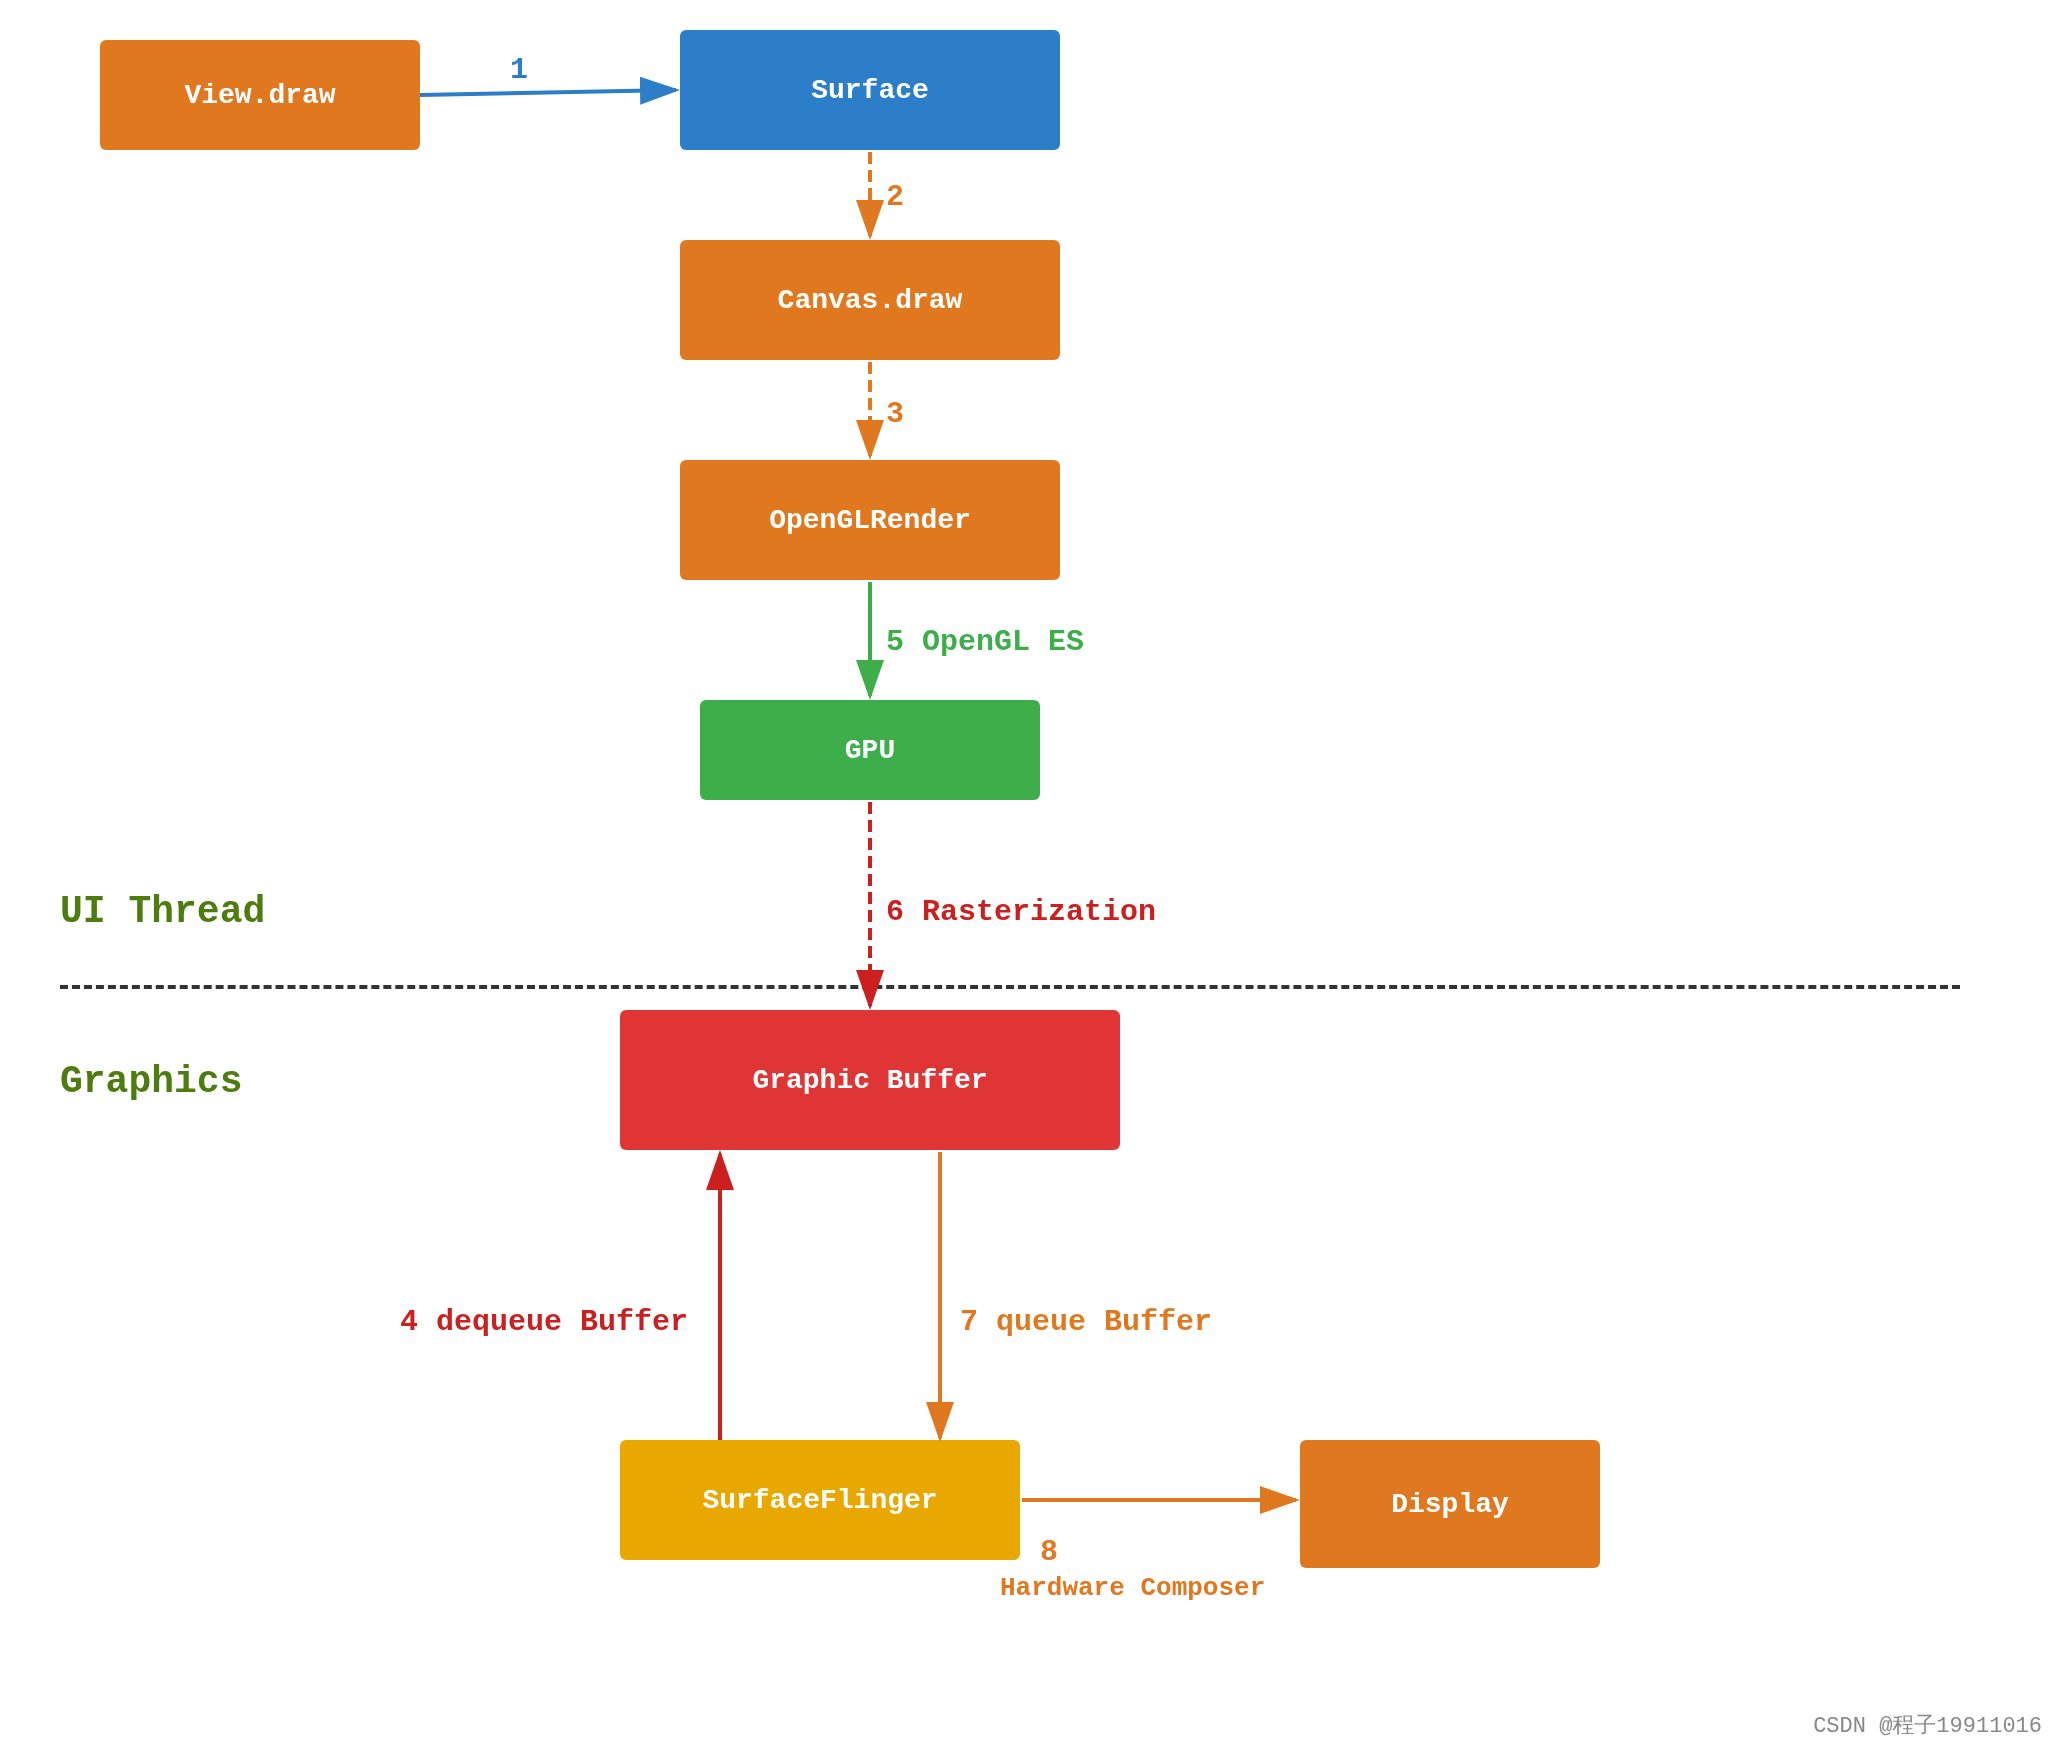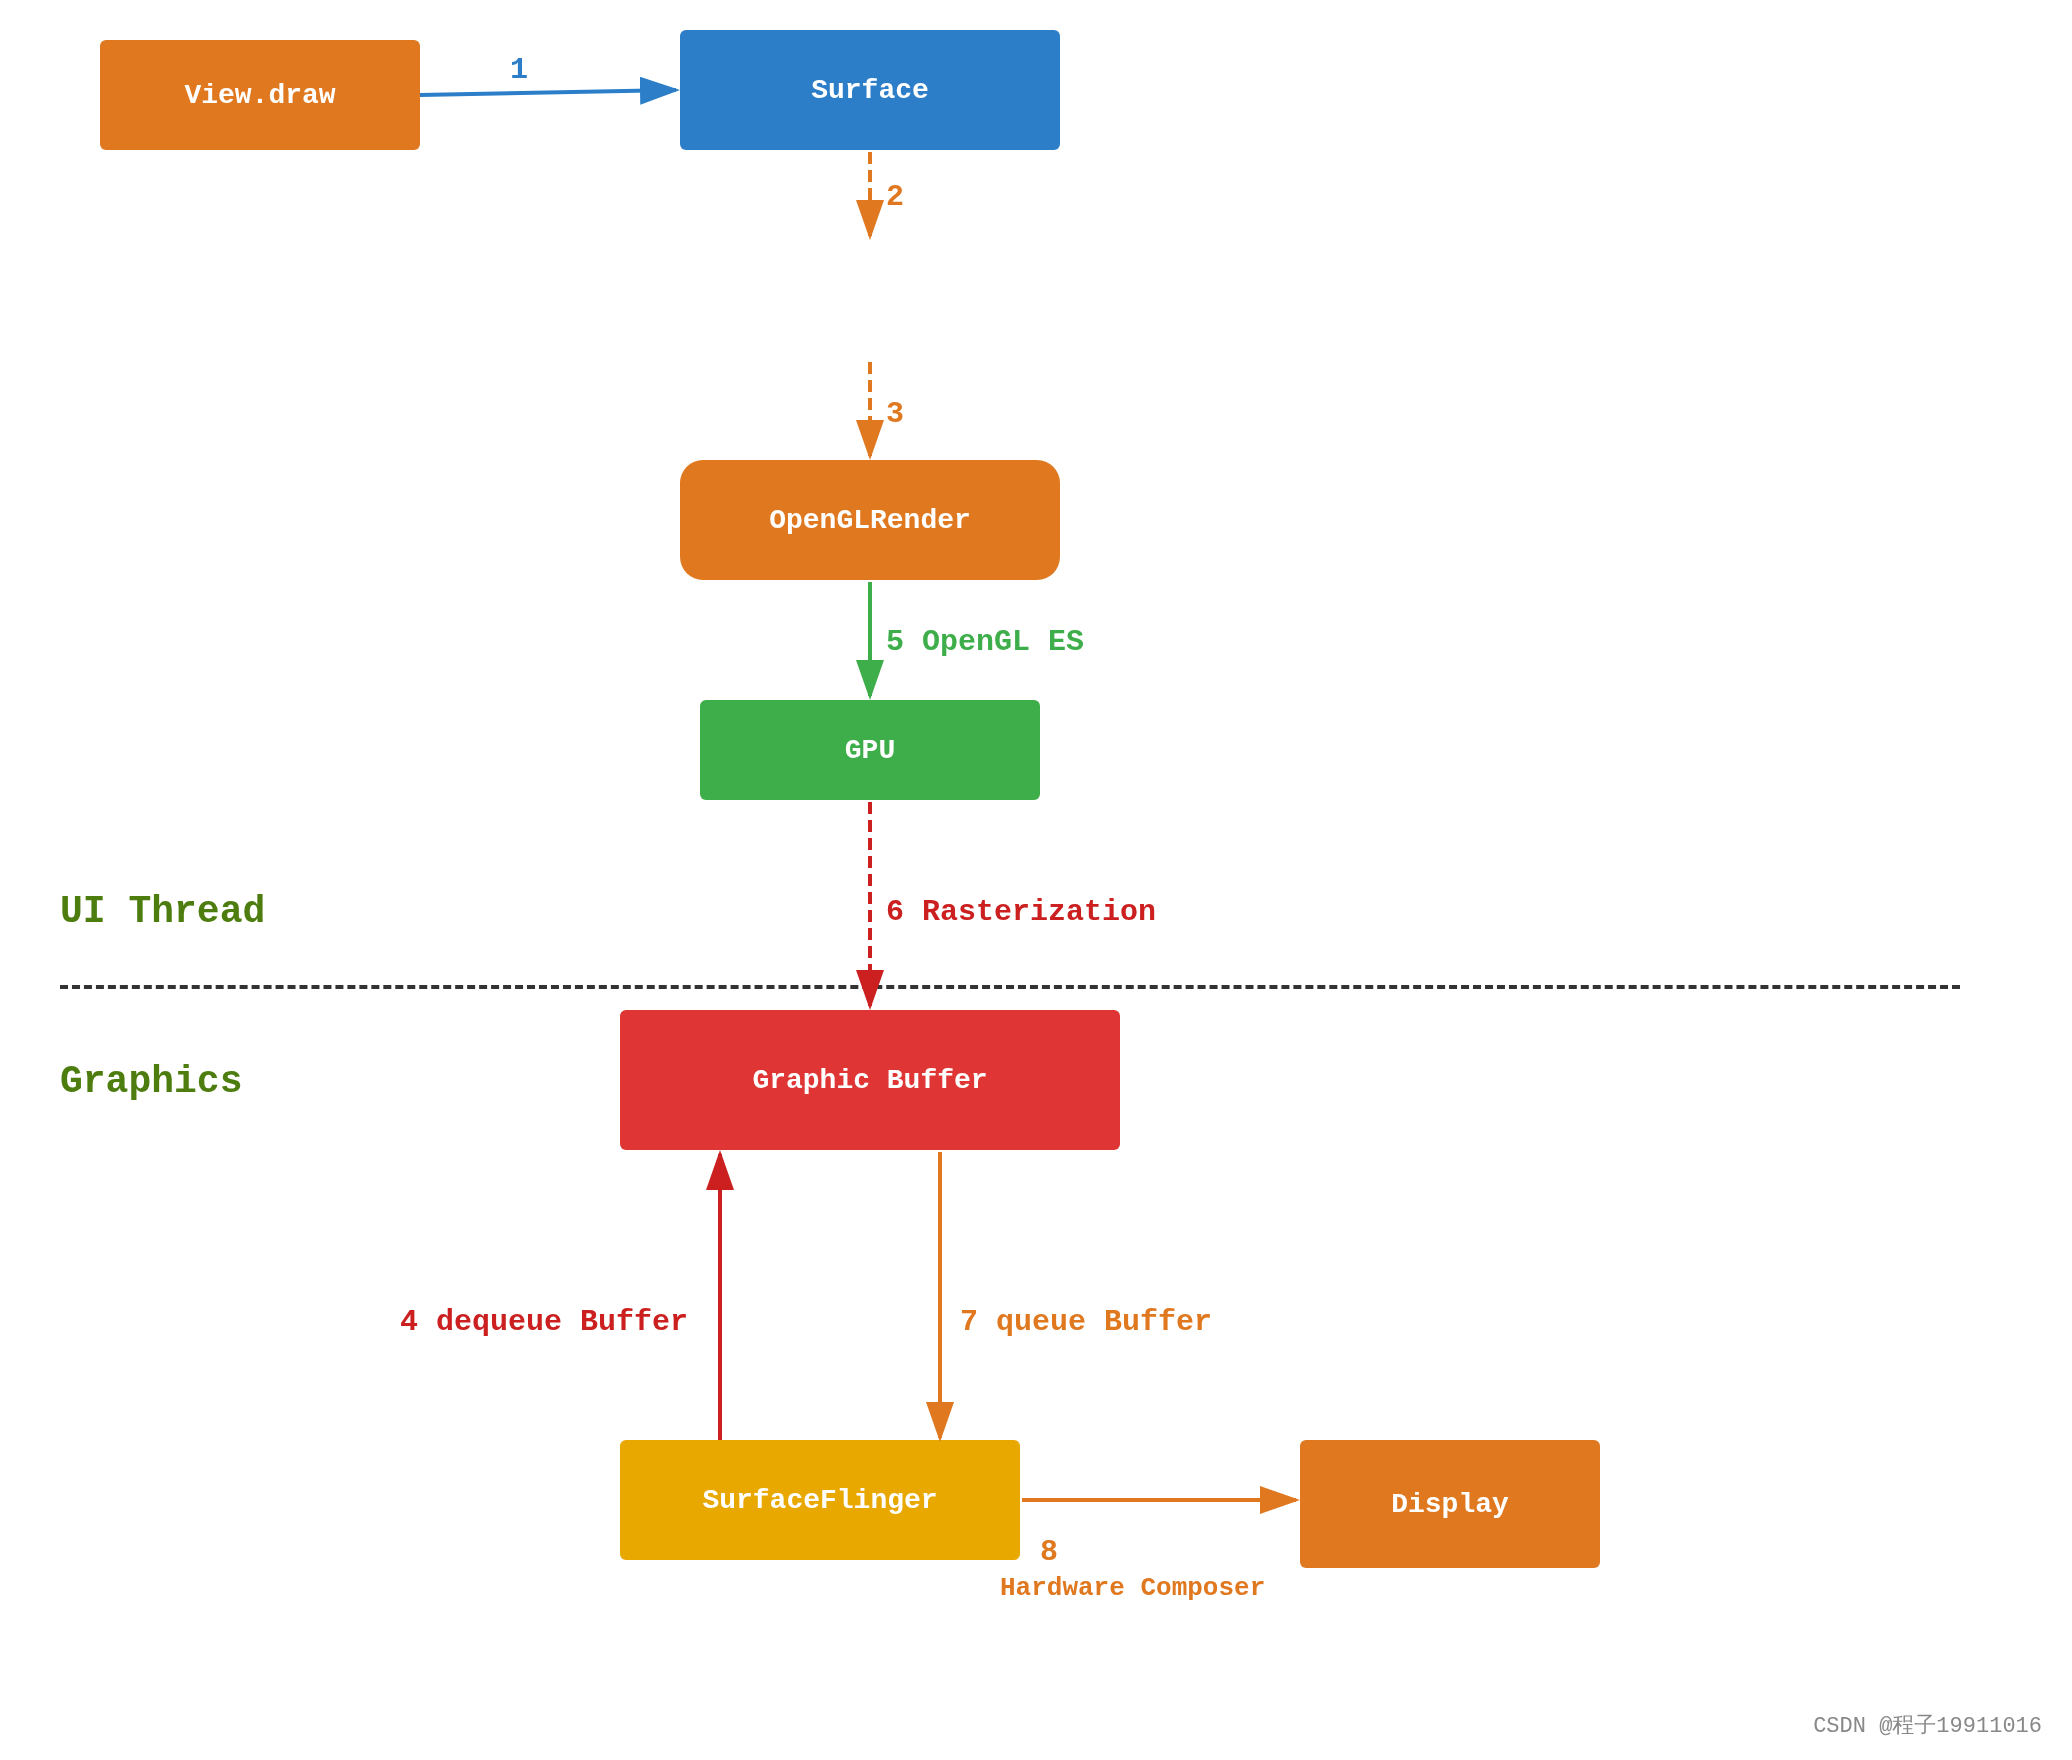--- a/index.html
+++ b/index.html
@@ -39,21 +39,21 @@
       width: 380px; height: 120px;
     }
     .box-canvas-draw {
       background: #E07820;
       left: 680px; top: 240px;
       width: 380px; height: 120px;
     }
     .box-openglrender {
       background: #E07820;
       left: 680px; top: 460px;
-      width: 380px; height: 120px; border-radius: 23px;
+      width: 380px; height: 120px;
     }
     .box-gpu {
       background: #3DAE4A;
       left: 700px; top: 700px;
       width: 340px; height: 100px;
     }
     .box-graphic-buffer {
       background: #E03535;
       left: 620px; top: 1010px;
       width: 500px; height: 140px;
@@ -111,20 +111,23 @@
 <div class="diagram">
 
   <div class="box box-view-draw">
     <span>View.draw</span>
   </div>
 
   <div class="box box-surface">
     <span>Surface</span>
   </div>
 
+  <div class="box box-canvas-draw">
+    <span>Canvas.draw</span>
+  </div>
 
   <div class="box box-openglrender">
     <span>OpenGLRender</span>
   </div>
 
   <div class="box box-gpu">
     <span>GPU</span>
   </div>
 
   <div class="box box-graphic-buffer">

